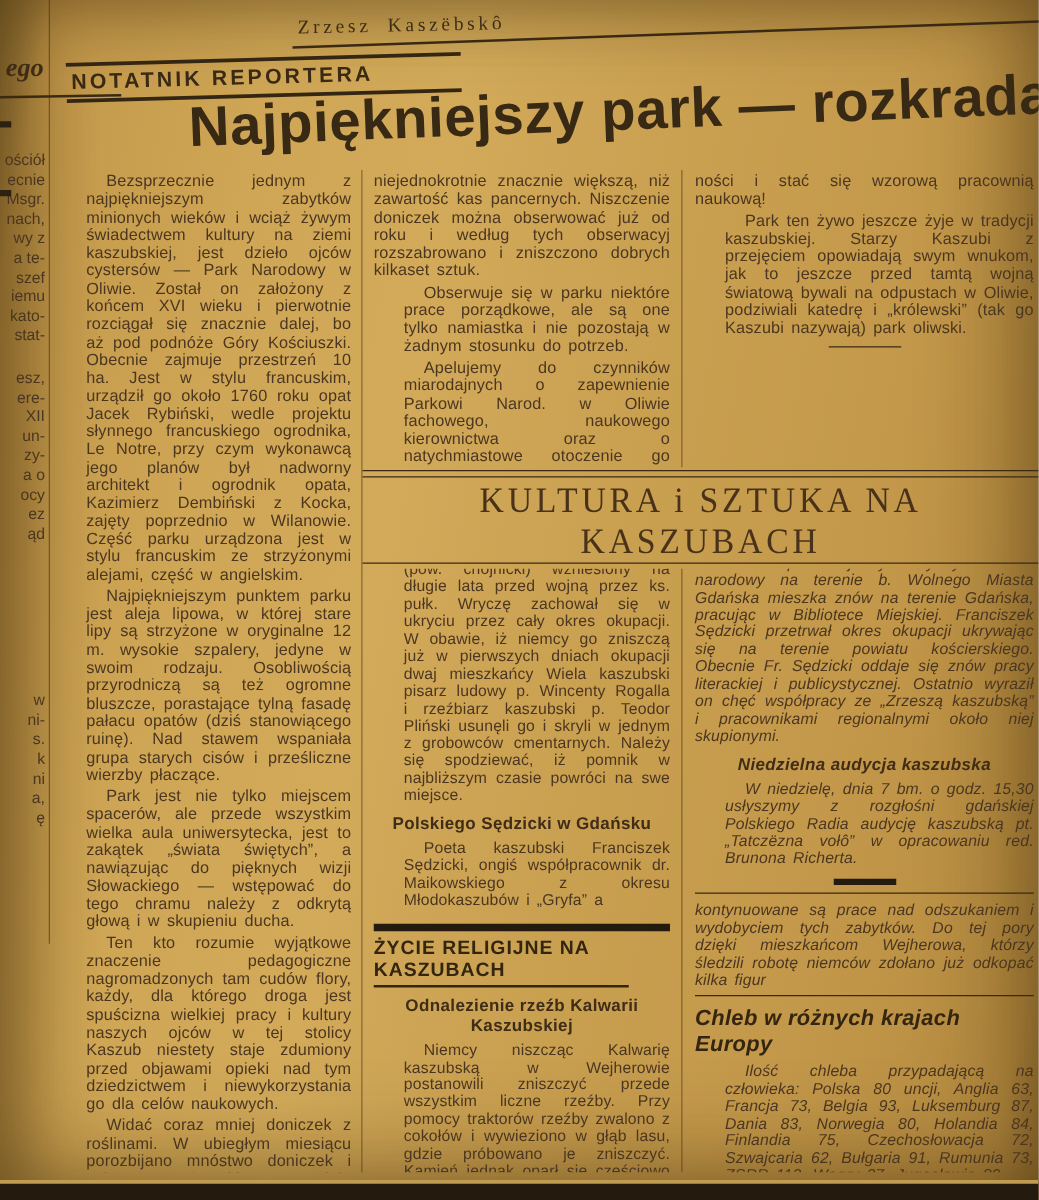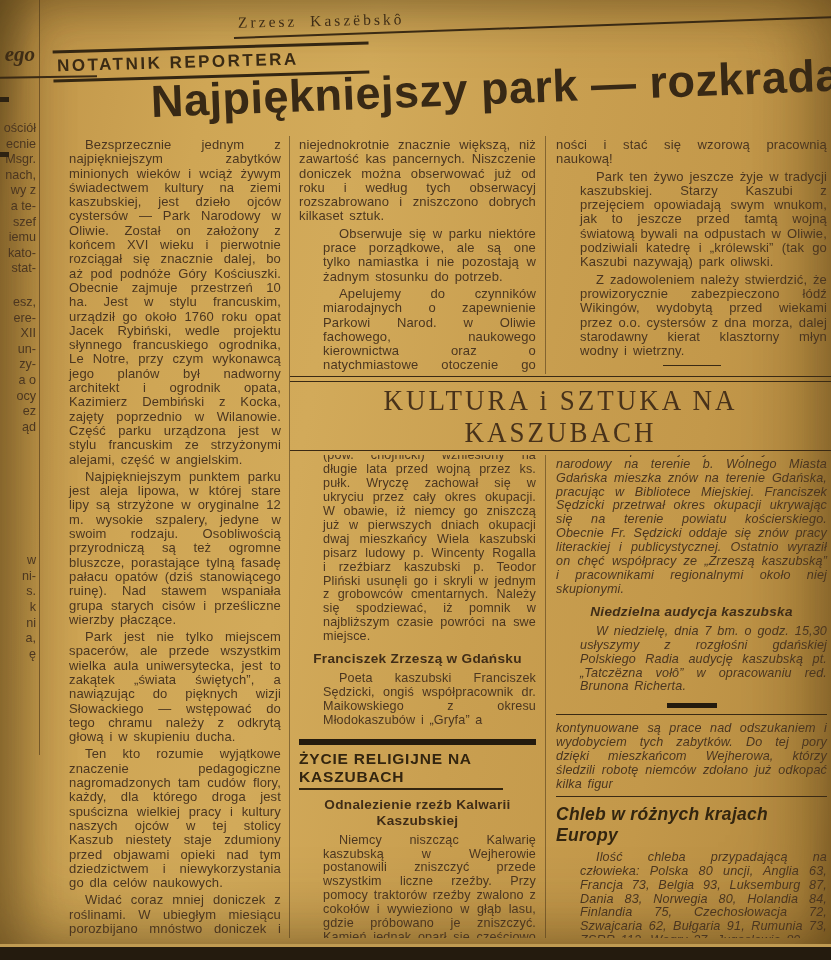--- a/index.html
+++ b/index.html
@@ -126,36 +126,35 @@
 
         <div class="upper">
           <div class="col2">
             <p>niejednokrotnie znacznie większą, niż zawartość kas pancernych. Niszczenie doniczek można obserwować już od roku i według tych obserwacyj rozszabrowano i zniszczono dobrych kilkaset sztuk.</p>
             <p class="ind">Obserwuje się w parku niektóre prace porządkowe, ale są one tylko namiastka i nie pozostają w żadnym stosunku do potrzeb.</p>
             <p class="ind">Apelujemy do czynników miarodajnych o zapewnienie Parkowi Narod. w Oliwie fachowego, naukowego kierownictwa oraz o natychmiastowe otoczenie go wystarczającą opieką. Park ten musi nawiązać do tradycji swej dawnej świet-</p>
           </div>
           <div class="col3">
             <p>ności i stać się wzorową pracownią naukową!</p>
             <p class="ind">Park ten żywo jeszcze żyje w tradycji kaszubskiej. Starzy Kaszubi z przejęciem opowiadają swym wnukom, jak to jeszcze przed tamtą wojną światową bywali na odpustach w Oliwie, podziwiali katedrę i „królewski” (tak go Kaszubi nazywają) park oliwski.</p>
-            <p class="ind">Z zadowoleniem należy stwierdzić, że prowizorycznie zabezpieczono łódź Wikingów, wydobytą przed wiekami przez o.o. cystersów z dna morza, dalej starodawny kierat klasztorny młyn wodny i wietrzny.</p>
             <div class="end-dash"></div>
           </div>
         </div>
 
         <div class="rule-double"></div>
         <div class="kultura-title">KULTURA i SZTUKA NA KASZUBACH</div>
         <div class="rule-single"></div>
 
         <div class="kultura-cols">
 
           <div class="kcol-left">
             <div class="sub-head">Pomnik H. Derdowskiego
 zachował się</div>
             <p class="ind">Pomnik poety kaszubskiego Hieronima Derdowskiego we Wielu (pow. chojnicki) wzniesiony na długie lata przed wojną przez ks. pułk. Wryczę zachował się w ukryciu przez cały okres okupacji. W obawie, iż niemcy go zniszczą już w pierwszych dniach okupacji dwaj mieszkańcy Wiela kaszubski pisarz ludowy p. Wincenty Rogalla i rzeźbiarz kaszubski p. Teodor Pliński usunęli go i skryli w jednym z grobowców cmentarnych. Należy się spodziewać, iż pomnik w najbliższym czasie powróci na swe miejsce.</p>
-            <div class="sub-head">Franciszek Zrzeszą w Gdańsku</div>
+            <div class="sub-head">Polskiego Sędzicki w Gdańsku</div>
             <p class="ind">Poeta kaszubski Franciszek Sędzicki, ongiś współpracownik dr. Maikowskiego z okresu Młodokaszubów i „Gryfa” a</p>
 
             <div class="heavy-bar"></div>
             <div class="zycie-title">ŻYCIE RELIGIJNE NA KASZUBACH</div>
             <div class="zycie-underline"></div>
             <div class="sub-head">Odnalezienie rzeźb Kalwarii
 Kaszubskiej</div>
             <p class="ind">Niemcy niszcząc Kalwarię kaszubską w Wejherowie postanowili zniszczyć przede wszystkim liczne rzeźby. Przy pomocy traktorów rzeźby zwalono z cokołów i wywieziono w głąb lasu, gdzie próbowano je zniszczyć. Kamień jednak oparł się częściowo wszelkim próbom rozbijania przy pomocy młotów. Niemcy więc na pół porozbijane rzeźby zakopali i dziś staraniem Obywatelskiego Komitetu Odbudowy Kalwarii</p>
           </div>
 

